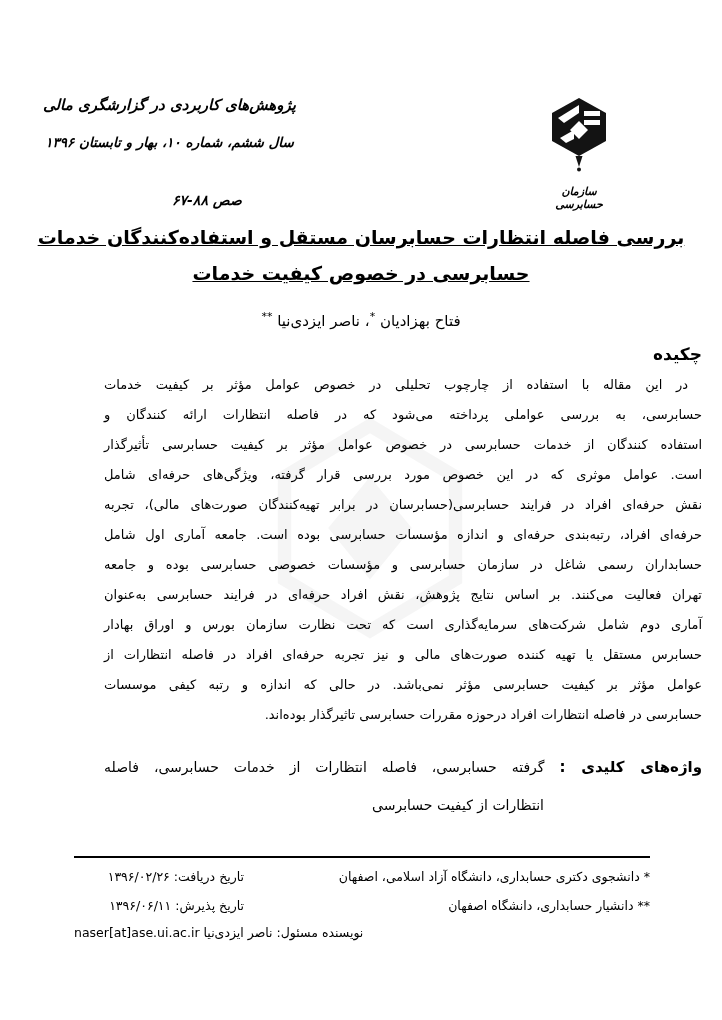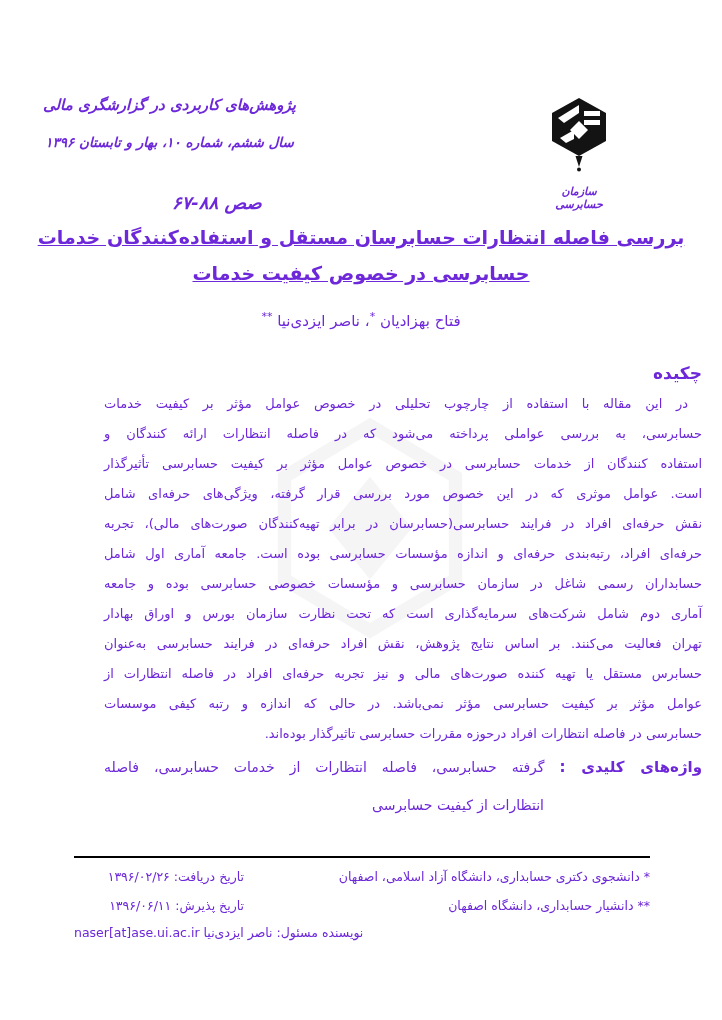--- a/index.html
+++ b/index.html
@@ -2,42 +2,42 @@
 <html lang="fa"><head>
 <meta charset="utf-8">
 <style>
   * { margin:0; padding:0; box-sizing:border-box; }
   html,body { background:#e9e9e9; }
   .page {
     position:relative;
     width:722px; height:1020px;
     margin:0 auto;
     background:#ffffff;
-    color:#6d28d9;
+    color:#000000;
     font-family:"DejaVu Sans", sans-serif;
     overflow:hidden;
   }
 
   
   .journal-header {
     position:absolute; left:42px; top:94px; width:255px;
     text-align:center; direction:rtl; font-style:italic;
   }
   .journal-title { font-size:15px; font-weight:bold; line-height:22px; }
   .journal-issue { font-size:13.5px; font-weight:bold; margin-top:18px; }
 
   .logo-block {
     position:absolute; left:536px; top:96px; width:86px;
     text-align:center; direction:rtl;
   }
   .org-name { font-size:11px; font-style:italic; font-weight:bold; margin-top:9px; }
 
   .pages-range {
     position:absolute; left:172px; top:192px;
-    direction:rtl; font-style:italic; font-size:18px; font-weight:bold;
+    direction:rtl; font-style:italic; font-size:14px; font-weight:bold;
   }
 
   
   .article-title {
     position:absolute; top:219px; left:0; width:100%;
     text-align:center; direction:rtl;
     font-weight:bold; font-size:19px; line-height:36px;text-decoration:underline;
   }
   .authors-line {
     position:absolute; top:310px; left:0; width:100%;
@@ -46,21 +46,21 @@
   .authors-line sup { font-size:11px; }
 
   
   .watermark {
     position:absolute; left:275px; top:415px; opacity:.18;
     pointer-events:none;
   }
 
   
   .abstract-wrap {
-    position:absolute; top:363px; right:20px; width:598px;
+    position:absolute; top:344px; right:20px; width:598px;
     direction:rtl;
   }
   .abstract-heading { font-size:17px; font-weight:bold; margin-bottom:6px; }
   .abstract-lines div {
     font-size:13px; line-height:30px;
     text-align:justify; text-align-last:justify;
     position:relative; z-index:2;
   }
   .abstract-lines div:first-child { padding-right:14px; }
   .abstract-lines div.last { text-align-last:right; }
@@ -137,22 +137,22 @@
   <div class="abstract-wrap">
     <div class="abstract-heading">چکیده</div>
     <div class="abstract-lines">
         <div>در این مقاله با استفاده از چارچوب تحلیلی در خصوص عوامل مؤثر بر کیفیت خدمات</div>
         <div>حسابرسی، به بررسی عواملی پرداخته می‌شود که در فاصله انتظارات ارائه کنندگان و</div>
         <div>استفاده کنندگان از خدمات حسابرسی در خصوص عوامل مؤثر بر کیفیت حسابرسی تأثیرگذار</div>
         <div>است. عوامل موثری که در این خصوص مورد بررسی قرار گرفته، ویژگی‌های حرفه‌ای شامل</div>
         <div>نقش حرفه‌ای افراد در فرایند حسابرسی(حسابرسان در برابر تهیه‌کنندگان صورت‌های مالی)، تجربه</div>
         <div>حرفه‌ای افراد، رتبه‌بندی حرفه‌ای و اندازه مؤسسات حسابرسی بوده است. جامعه آماری اول شامل</div>
         <div>حسابداران رسمی شاغل در سازمان حسابرسی و مؤسسات خصوصی حسابرسی بوده و جامعه</div>
+        <div>تهران فعالیت می‌کنند. بر اساس نتایج پژوهش، نقش افراد حرفه‌ای در فرایند حسابرسی به‌عنوان</div>
         <div>آماری دوم شامل شرکت‌های سرمایه‌گذاری است که تحت نظارت سازمان بورس و اوراق بهادار</div>
-        <div>تهران فعالیت می‌کنند. بر اساس نتایج پژوهش، نقش افراد حرفه‌ای در فرایند حسابرسی به‌عنوان</div>
         <div>حسابرس مستقل یا تهیه کننده صورت‌های مالی و نیز تجربه حرفه‌ای افراد در فاصله انتظارات از</div>
         <div>عوامل مؤثر بر کیفیت حسابرسی مؤثر نمی‌باشد. در حالی که اندازه و رتبه کیفی موسسات</div>
         <div class="last">حسابرسی در فاصله انتظارات افراد درحوزه مقررات حسابرسی تاثیرگذار بوده‌اند.</div>
       </div>
   </div>
 
   <div class="keywords">
     <div class="keywords-line1"><span class="keywords-label">واژه‌های کلیدی :</span><span> گرفته حسابرسی، فاصله انتظارات از خدمات حسابرسی، فاصله</span></div>
     <div class="keywords-line2">انتظارات از کیفیت حسابرسی</div>
   </div>

